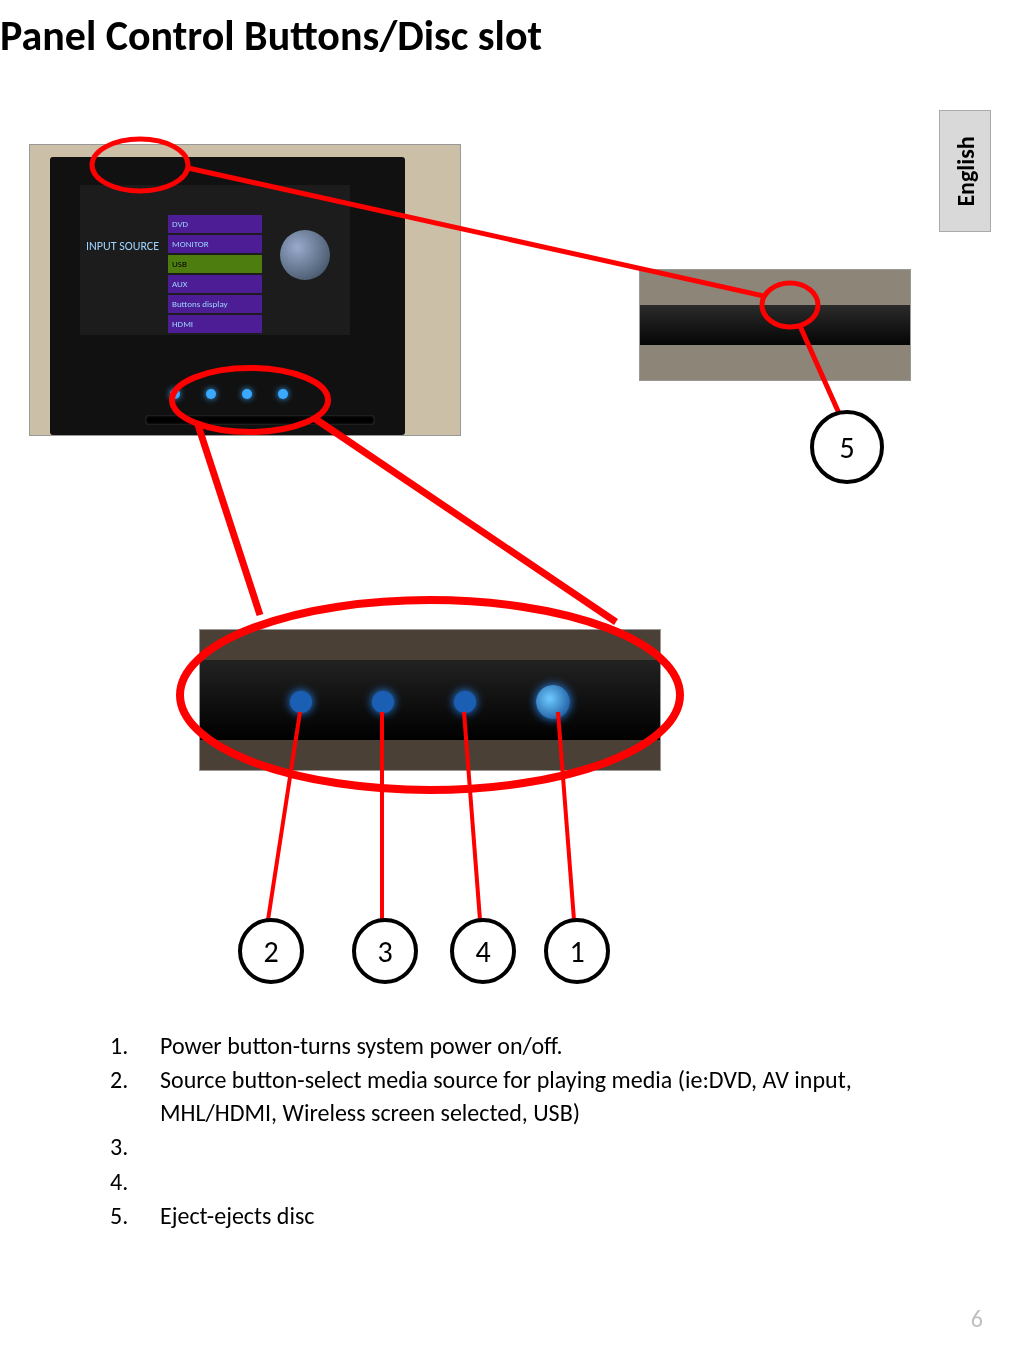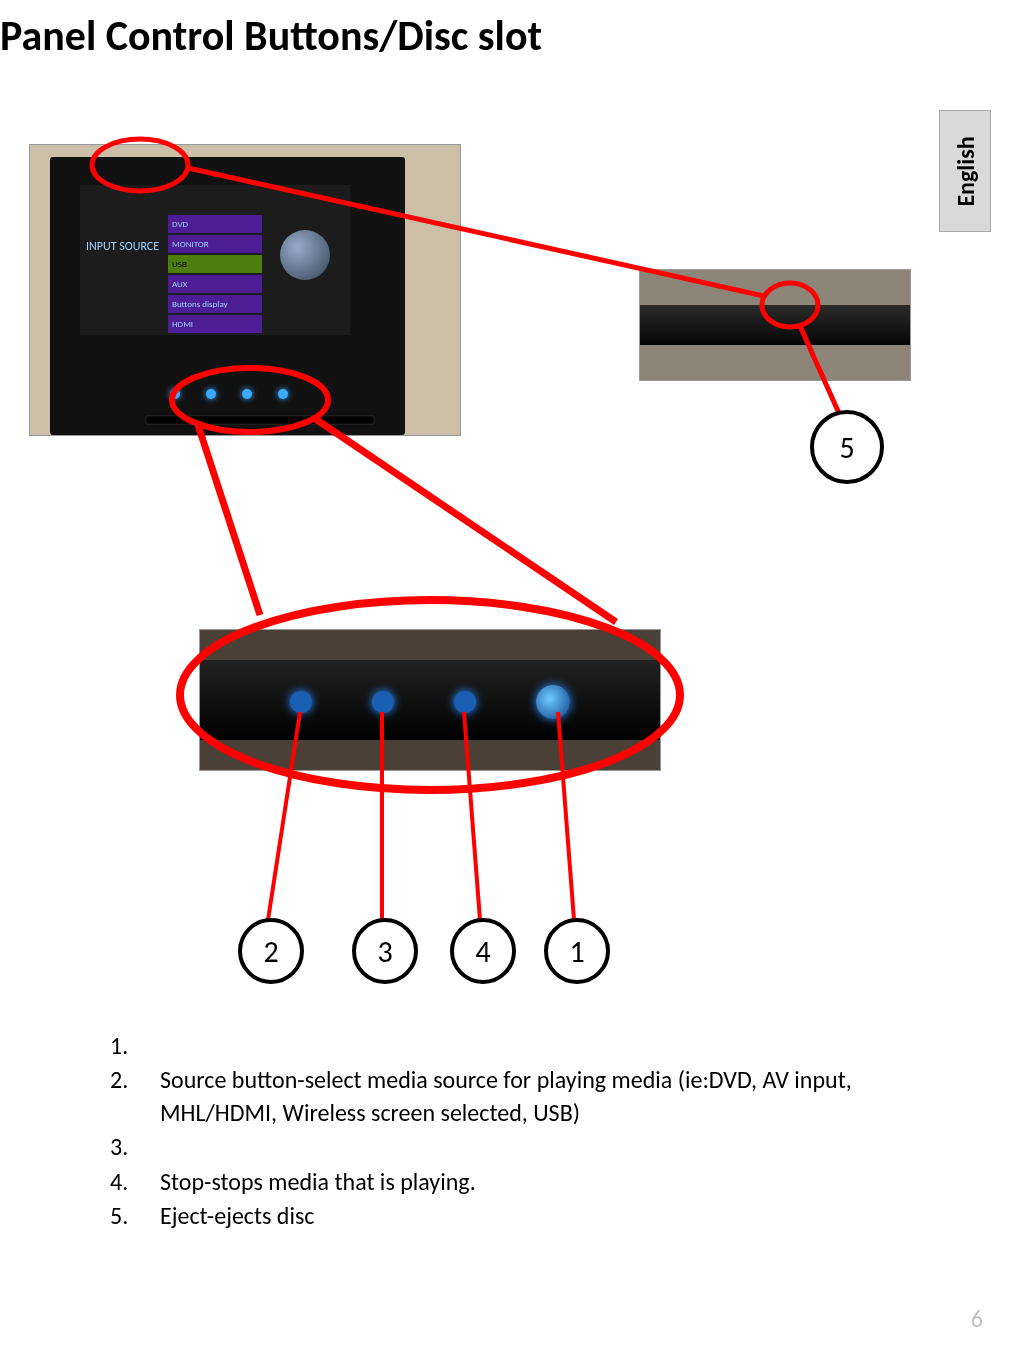--- a/index.html
+++ b/index.html
@@ -123,31 +123,31 @@
   <div class="bcirc" style="left:450px;top:918px">
     <span>4</span>
   </div>
   <div class="bcirc" style="left:544px;top:918px">
     <span>1</span>
   </div>
 
   <div class="list">
     <div class="li">
       <div class="ln">1.</div>
+      <div>Power button-turns system power on/off.</div>
     </div>
     <div class="li">
       <div class="ln">2.</div>
       <div>Source button-select media source for playing media (ie:DVD, AV input, MHL/HDMI,  Wireless screen selected, USB)</div>
     </div>
     <div class="li">
       <div class="ln">3.</div>
     </div>
     <div class="li">
       <div class="ln">4.</div>
-      <div>Stop-stops media that is playing.</div>
     </div>
     <div class="li">
       <div class="ln">5.</div>
       <div>Eject-ejects disc</div>
     </div>
   </div>
 
   <div class="page-num">6</div>
 
 </div>

